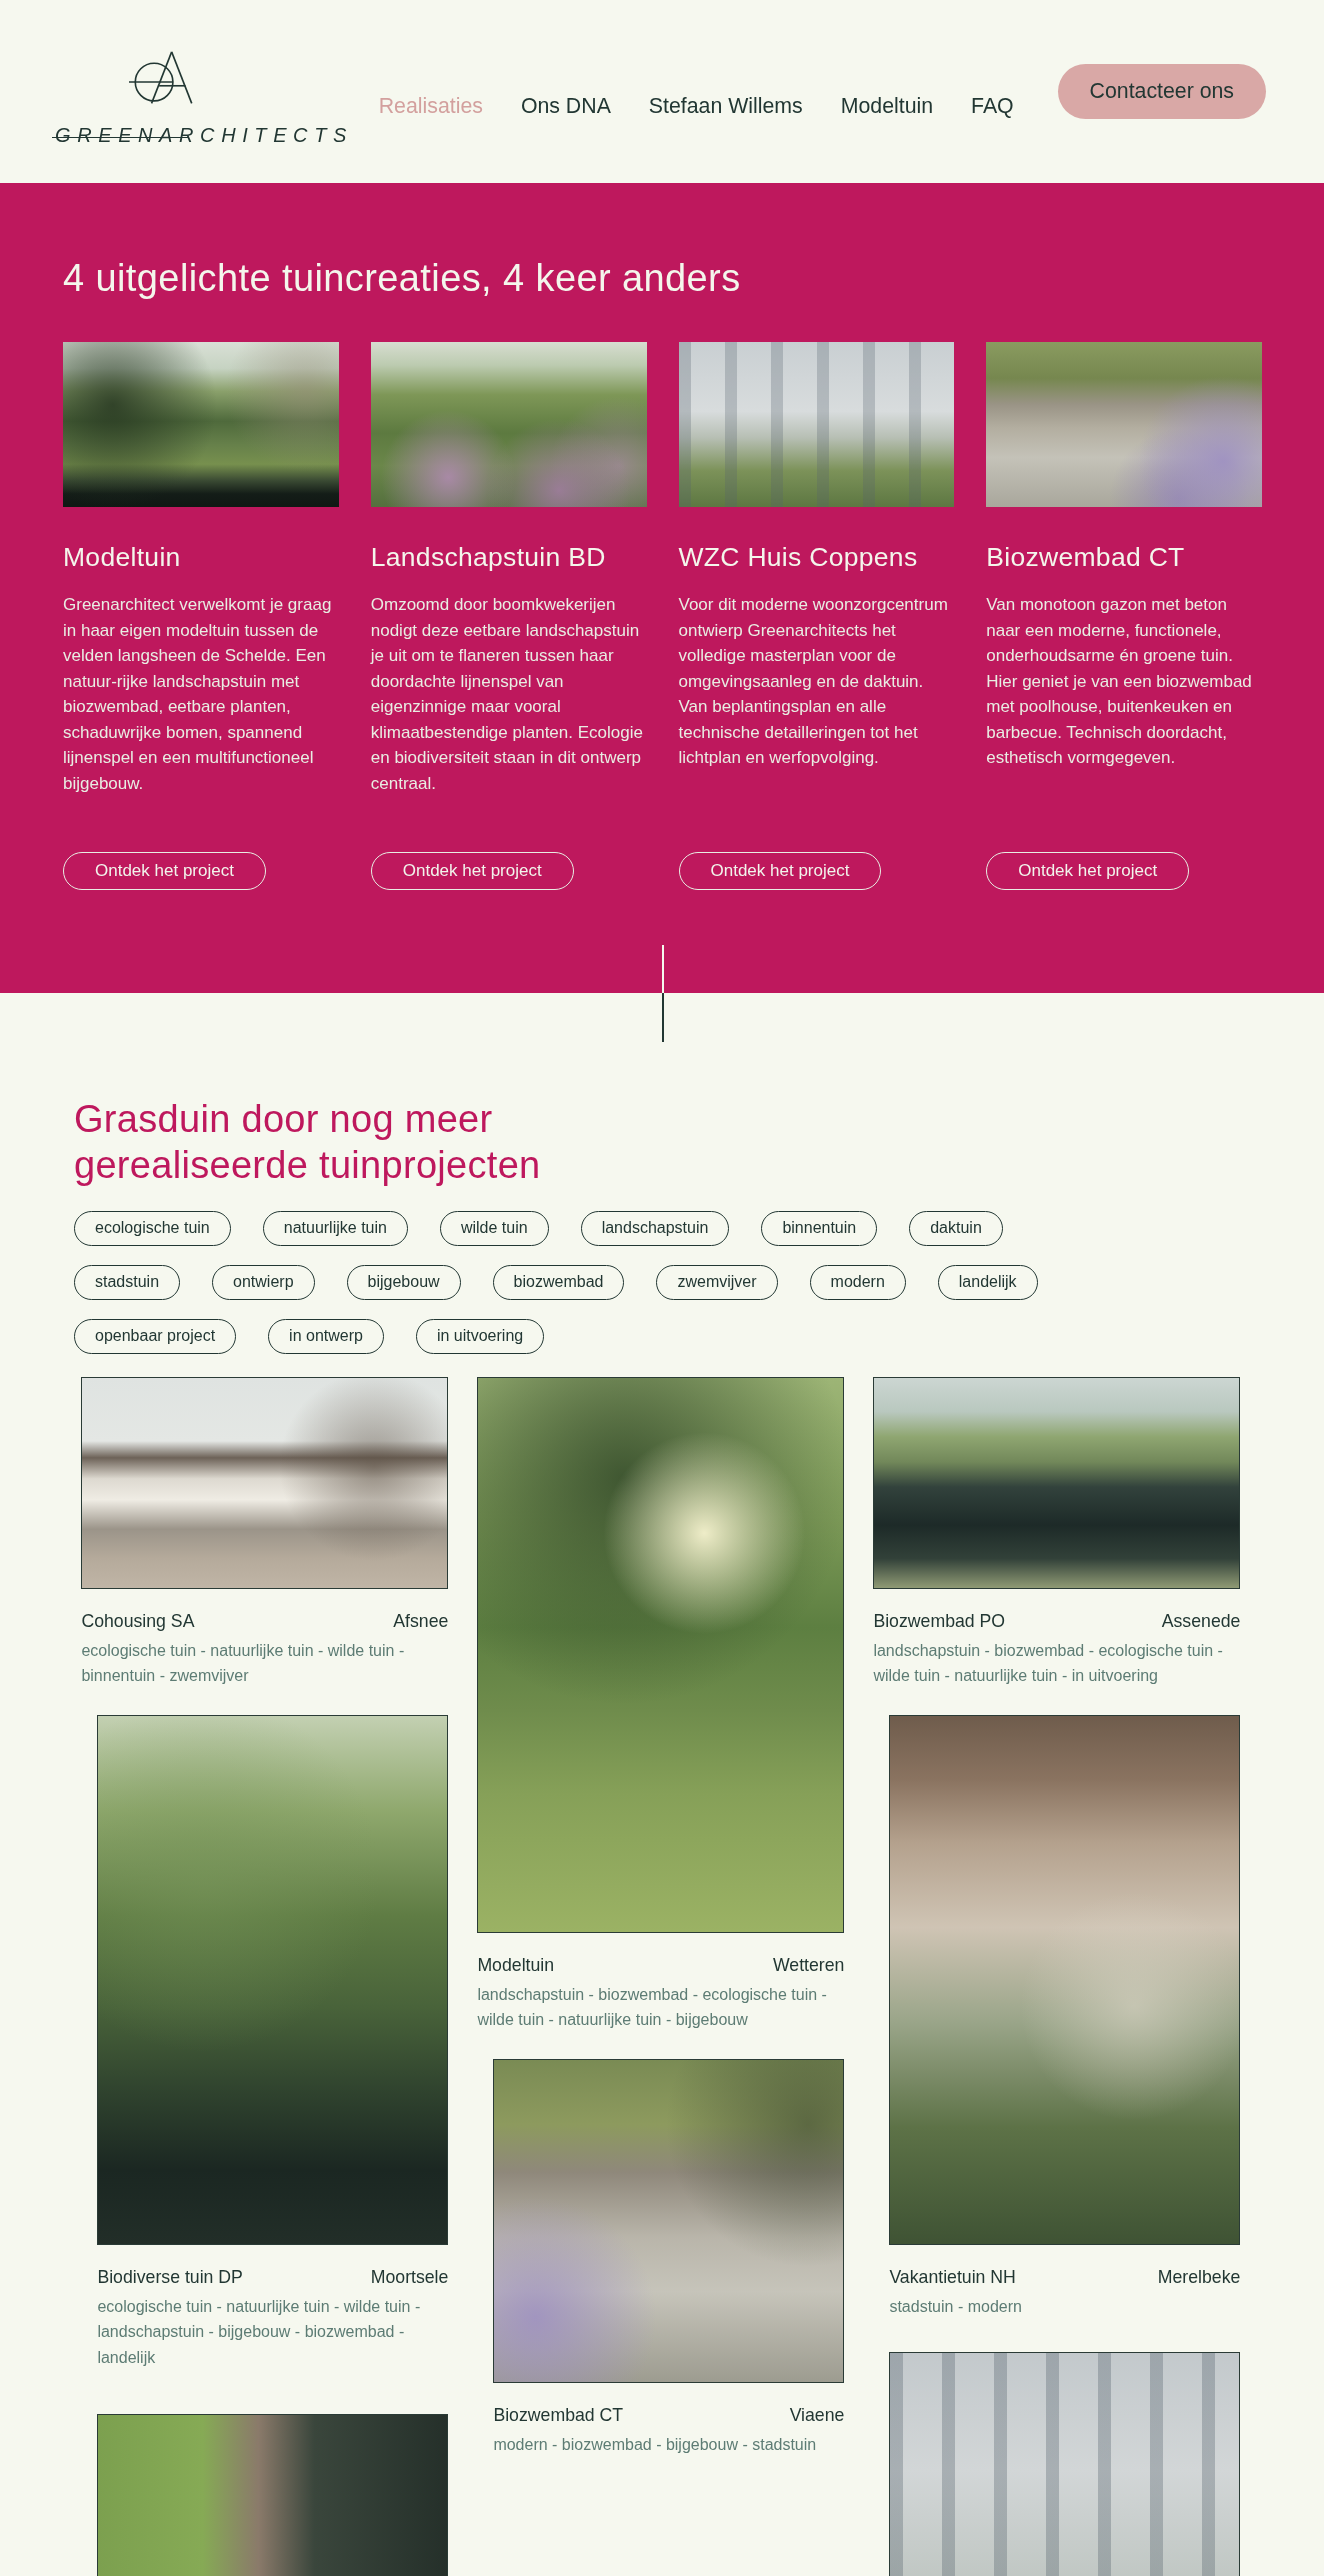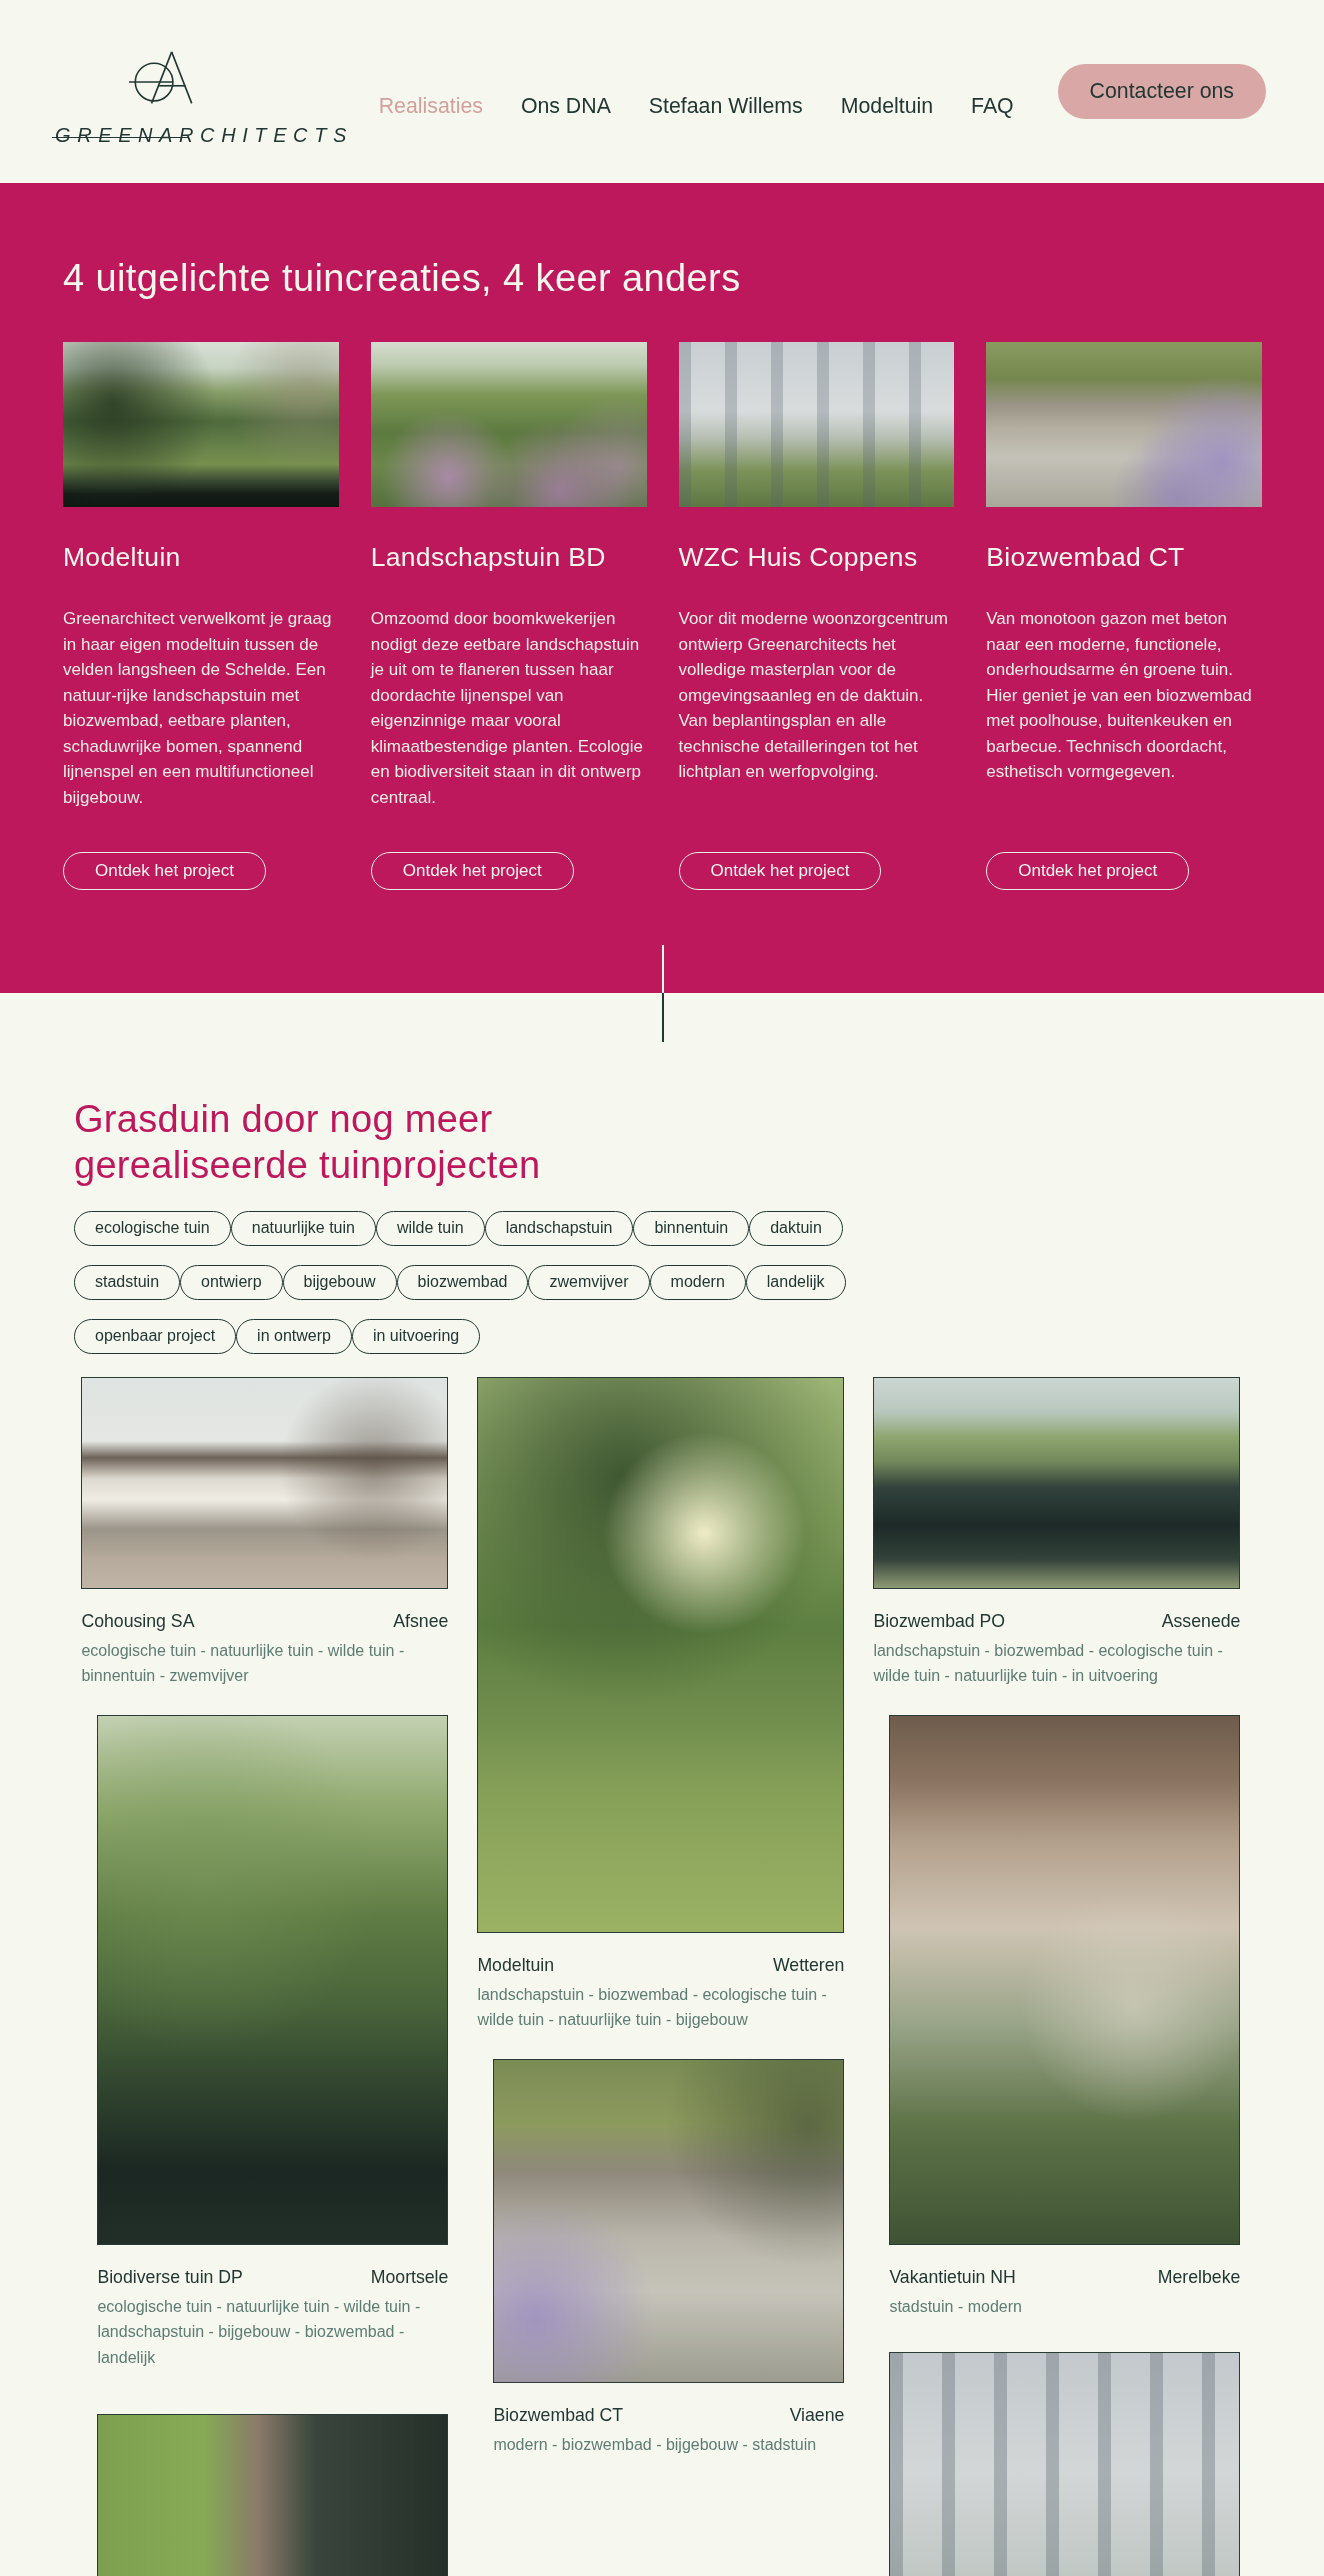--- a/index.html
+++ b/index.html
@@ -22,33 +22,33 @@
   .nav a.active{ color:#d3a09e; }
   .cta-btn{ margin-left:5.9px; background:#d9a8a6; color:#223733; font-size:21.3px;
             border:none; border-radius:29px; padding:14.7px 32px; cursor:pointer;}
   
   .hero{ background:#be185d; height:810px; padding:74px 63px 0 63px; position:relative;}
   .hero-title{ font-size:38px; font-weight:400; color:#f4f6ec; letter-spacing:0.4px;}
   .hero-cards{ margin-top:42px; display:flex; gap:32px; }
   .gcard{ width:276px; height:548px; display:flex; flex-direction:column; }
   .gcard .photo{ width:100%; height:165px; flex:none; }
   .gcard h3{ margin-top:35px; font-size:26.5px; font-weight:400; color:#f4f6ec; letter-spacing:0.3px;}
-  .gcard p{ margin-top:33px; font-size:17px; line-height:1.5; color:#e9ede3; font-weight:300;}
+  .gcard p{ margin-top:19px; font-size:17px; line-height:1.5; color:#e9ede3; font-weight:300;}
   .ghost-btn{ margin-top:auto; align-self:flex-start; background:transparent; color:#f2f4ec;
               border:1.5px solid #e9ede3; border-radius:20.6px; height:38px; padding:0 31px;
               font-size:17px; cursor:pointer; font-family:"Liberation Sans",sans-serif;}
   
   .vline-top{ position:absolute; left:662px; top:945px; width:1.5px; height:48px; background:#f6f8ef; z-index:3;}
   .vline-bottom{ position:absolute; left:662px; top:993px; width:1.5px; height:49px; background:#223733; z-index:3;}
   
   .main{ padding:103px 74px 0 74px; }
   .sec-title{ font-size:38px; font-weight:400; color:#be185d; max-width:574px; line-height:1.22; letter-spacing:0.3px;}
   .sec-intro{ margin-top:23.6px; font-size:16.6px; line-height:1.55; color:#2c423c; max-width:552px;}
   .filters{ margin-top:22px; display:flex; flex-direction:column; gap:19px; }
-  .frow{ display:flex; gap:0; }
+  .frow{ display:flex; gap:32px; }
   .pill{ display:inline-flex; align-items:center; height:35px; padding:0 20px;
          border:1.5px solid #223733; border-radius:19px; background:transparent;
          font-size:16px; color:#223733; cursor:pointer; white-space:nowrap;
          font-family:"Liberation Sans",sans-serif;}
   .grid{ margin:23.6px 0 0 7.4px; display:flex; gap:29px; }
   .pcol{ width:367px; display:flex; flex-direction:column; }
   .pcard{ display:flex; flex-direction:column; cursor:pointer;}
   .pcard + .pcard{ margin-top:26.5px;margin-left:16px; }
   .pcard.mt60{ margin-top:44px; }
   .pcard.mt45{ margin-top:33px; }

